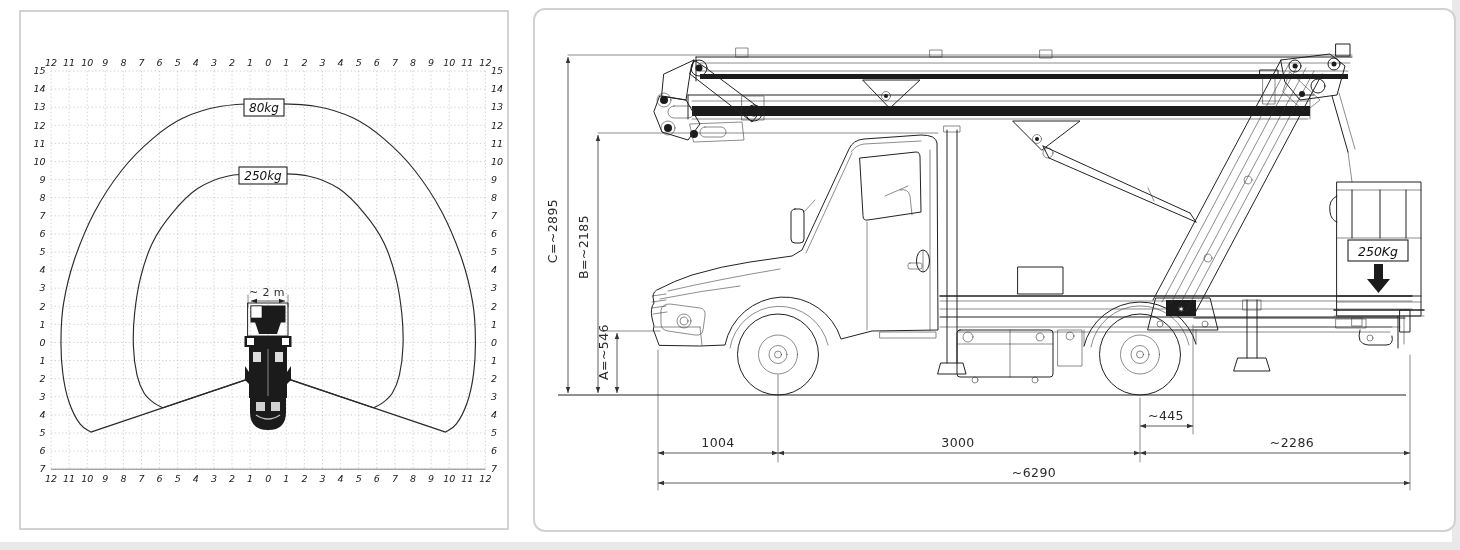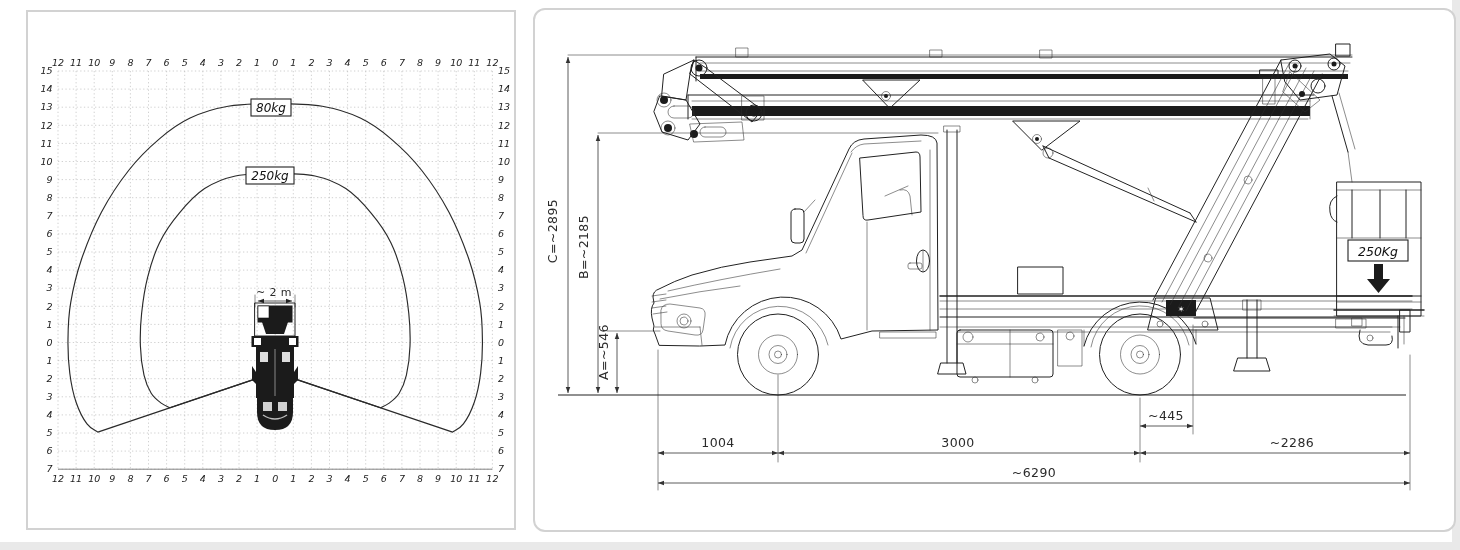--- a/index.html
+++ b/index.html
@@ -1,20 +1,20 @@
 <!DOCTYPE html>
 <html><head>
 <meta charset="utf-8">
 <style>
   html,body{margin:0;padding:0}
   body{width:1460px;height:550px;background:#e9e9e9;position:relative;overflow:hidden;
        font-family:"DejaVu Sans",sans-serif}
   .page{position:absolute;left:0;top:0;width:1452px;height:542px;background:#ffffff}
   .card{position:absolute;background:#fff;border:2px solid #d2d2d2;box-sizing:border-box}
-  #card-left{left:26px;top:10px;width:490px;height:520px}
+  #card-left{left:19px;top:10px;width:490px;height:520px}
   #card-right{left:533px;top:8px;width:923px;height:524px;border-radius:12px}
   .card svg{position:absolute;left:0;top:0;display:block}
 
   
   .k {stroke:#222;fill:none;stroke-width:1;stroke-linecap:round;stroke-linejoin:round}
   .k2{stroke:#222;fill:none;stroke-width:1.5;stroke-linecap:round;stroke-linejoin:round}
   .t {stroke:#2d2d2d;fill:none;stroke-width:.55;stroke-linecap:round;stroke-linejoin:round}
   .d {stroke:#333;fill:none;stroke-width:.8}
   .dk{fill:#1b1b1b;stroke:none}
   .gl{stroke:#b8b8b8;stroke-width:.65;stroke-dasharray:1.3 2.4;fill:none}

